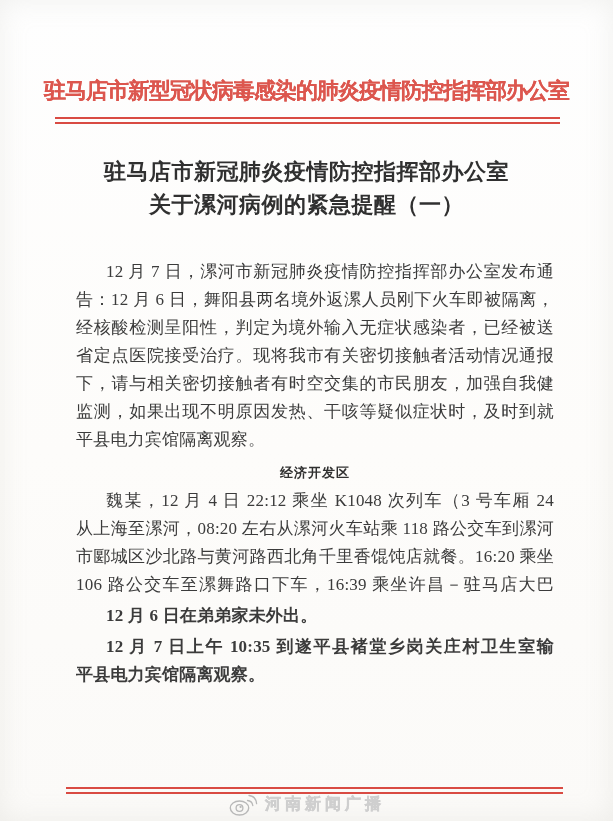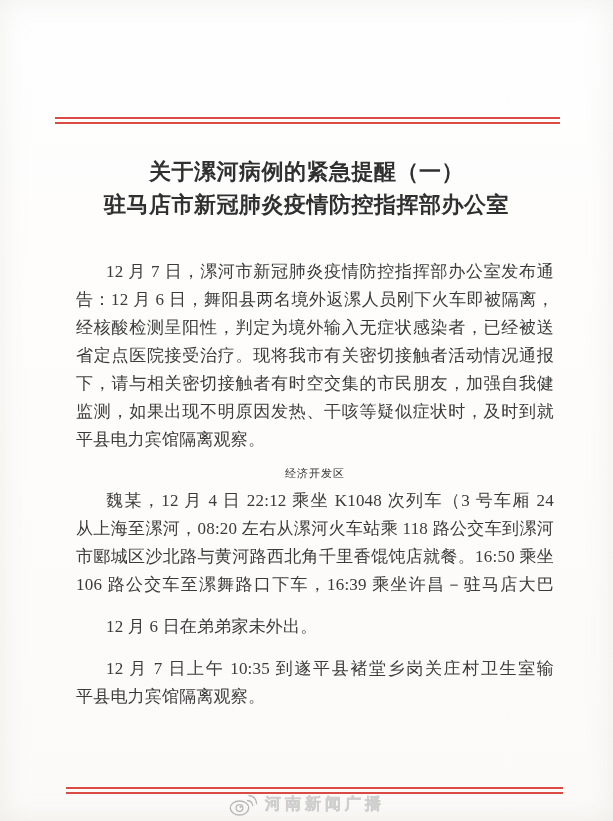--- a/index.html
+++ b/index.html
@@ -53,25 +53,25 @@
     overflow:hidden;
   }
   .body-line.fill{
     text-align:justify;
     text-align-last:justify;
     text-justify:inter-character;
   }
   .body-line.indent{text-indent:30px;}
   .section-heading{
     height:28px;line-height:28px;margin-top:5px;
-    text-align:center;font-weight:normal;
-    font-size:11px;letter-spacing:1px;
+    text-align:center;font-weight:bold;
+    font-size:13px;letter-spacing:1px;
     color:var(--title-text,#303030);
   }
-  .paragraph+.paragraph{margin-top:14px;}
+  .paragraph+.paragraph{margin-top:3px;font-weight:bold;}
 
   
   .footer-rule{
     position:absolute;top:787px;left:66px;width:497px;height:3px;
     border-top:2px solid var(--rule-red,#d94b43);
     border-bottom:2px solid var(--rule-red,#d94b43);
   }
   .watermark{
     position:absolute;top:792px;left:0;right:0;
     display:flex;align-items:center;justify-content:center;gap:7px;
@@ -82,43 +82,44 @@
     color:var(--watermark-gray,#c5c5c5);
     font-weight:bold;
     -webkit-text-stroke:.4px #cfcfcf;
   }
 </style>
 </head>
 <body>
 
 <div class="page">
 
+  <div class="letterhead">驻马店市新型冠状病毒感染的肺炎疫情防控指挥部办公室</div>
 
   <div class="letterhead-rule"></div>
 
   <h1 class="doc-title">
+    <span class="title-line">驻马店市新冠肺炎疫情防控指挥部办公室</span>
     <span class="title-line">关于漯河病例的紧急提醒（一）</span>
-    <span class="title-line">驻马店市新冠肺炎疫情防控指挥部办公室</span>
   </h1>
 
   <div class="doc-body">
       <div class="paragraph">
         <div class="body-line indent fill">12 月 7 日，漯河市新冠肺炎疫情防控指挥部办公室发布通</div>
         <div class="body-line fill">告：12 月 6 日，舞阳县两名境外返漯人员刚下火车即被隔离，</div>
         <div class="body-line fill">经核酸检测呈阳性，判定为境外输入无症状感染者，已经被送往</div>
         <div class="body-line fill">省定点医院接受治疗。现将我市有关密切接触者活动情况通报如</div>
         <div class="body-line fill">下，请与相关密切接触者有时空交集的市民朋友，加强自我健康</div>
         <div class="body-line fill">监测，如果出现不明原因发热、干咳等疑似症状时，及时到就近</div>
         <div class="body-line">平县电力宾馆隔离观察。</div>
       </div>
       <div class="section-heading">经济开发区</div>
       <div class="paragraph">
         <div class="body-line indent fill">魏某，12 月 4 日 22:12 乘坐 K1048 次列车（3 号车厢 24 号）</div>
         <div class="body-line fill">从上海至漯河，08:20 左右从漯河火车站乘 118 路公交车到漯河</div>
-        <div class="body-line fill">市郾城区沙北路与黄河路西北角千里香馄饨店就餐。16:50 乘坐</div>
+        <div class="body-line fill">市郾城区沙北路与黄河路西北角千里香馄饨店就餐。16:20 乘坐</div>
         <div class="body-line fill">106 路公交车至漯舞路口下车，16:39 乘坐许昌－驻马店大巴车，</div>
       </div>
       <div class="paragraph">
         <div class="body-line indent">12 月 6 日在弟弟家未外出。</div>
       </div>
       <div class="paragraph">
         <div class="body-line indent fill">12 月 7 日上午 10:35 到遂平县褚堂乡岗关庄村卫生室输液，</div>
         <div class="body-line">平县电力宾馆隔离观察。</div>
       </div>
     </div>

